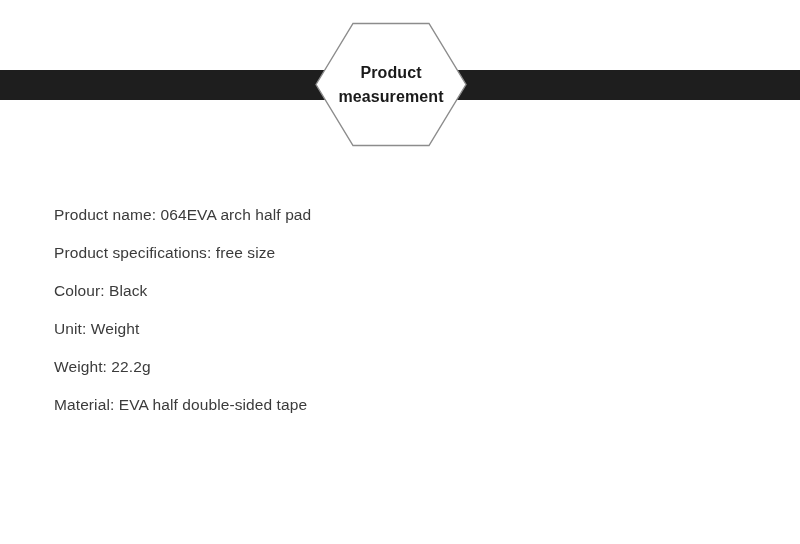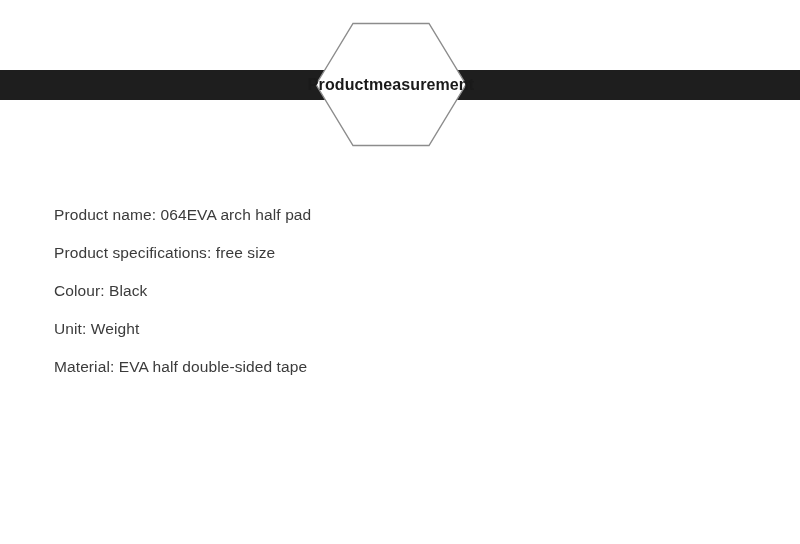--- a/index.html
+++ b/index.html
@@ -56,21 +56,21 @@
     display: block;
   }
 
   .hex-label {
     position: absolute;
     left: 0;
     top: 0;
     width: 152px;
     height: 125px;
     display: flex;
-    flex-direction: row;
+    flex-direction: column;
     align-items: center;
     justify-content: center;
     font-size: 16px;
     font-weight: bold;
     color: #1a1a1a;
     line-height: 1.45;
     letter-spacing: 0.1px;
     text-align: center;
   }
 
@@ -115,16 +115,17 @@
       </div>
     </div>
 
   </div>
 
   <div class="spec-list">
     <div class="spec-line">Product name: 064EVA arch half pad</div>
     <div class="spec-line">Product specifications: free size</div>
     <div class="spec-line">Colour: Black</div>
     <div class="spec-line">Unit: Weight</div>
+    <div class="spec-line">Weight: 22.2g</div>
     <div class="spec-line">Material: EVA half double-sided tape</div>
   </div>
 
 </div>
 
 </body></html>

